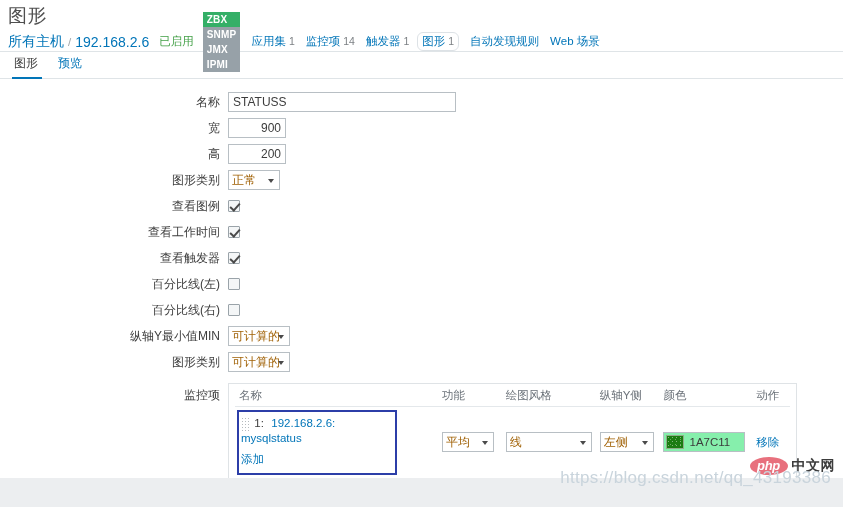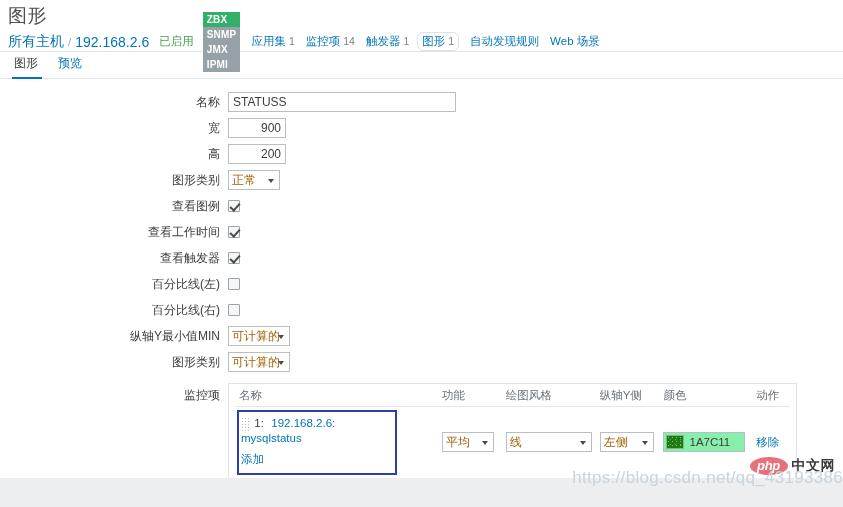--- a/index.html
+++ b/index.html
@@ -292,21 +292,21 @@
   .btn-secondary { background: #ffffff; border: 1px solid #b8cfe0; color: #0275b8; }
 
   
   .footer {
     position: absolute;
     left: 0; right: 0; top: 478px; bottom: 0;
     background: #eceef0;
   }
   .watermark-url {
     position: absolute;
-    right: 0;
+    right: 12px;
     top: -10px;
     font-size: 17px;
     color: #c9d4dc;
     letter-spacing: 0.3px;
     white-space: nowrap;
     font-family: "Liberation Sans", sans-serif;
   }
   .php-logo {
     position: absolute;
     right: 8px;

